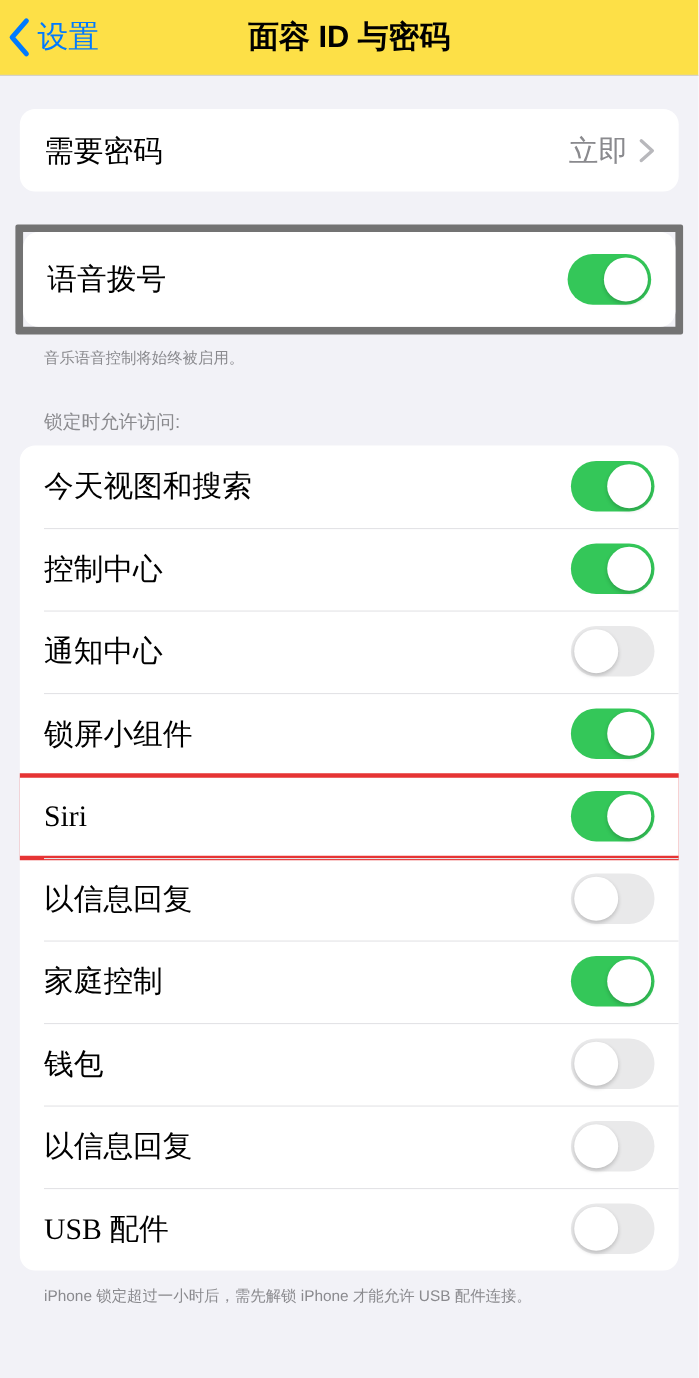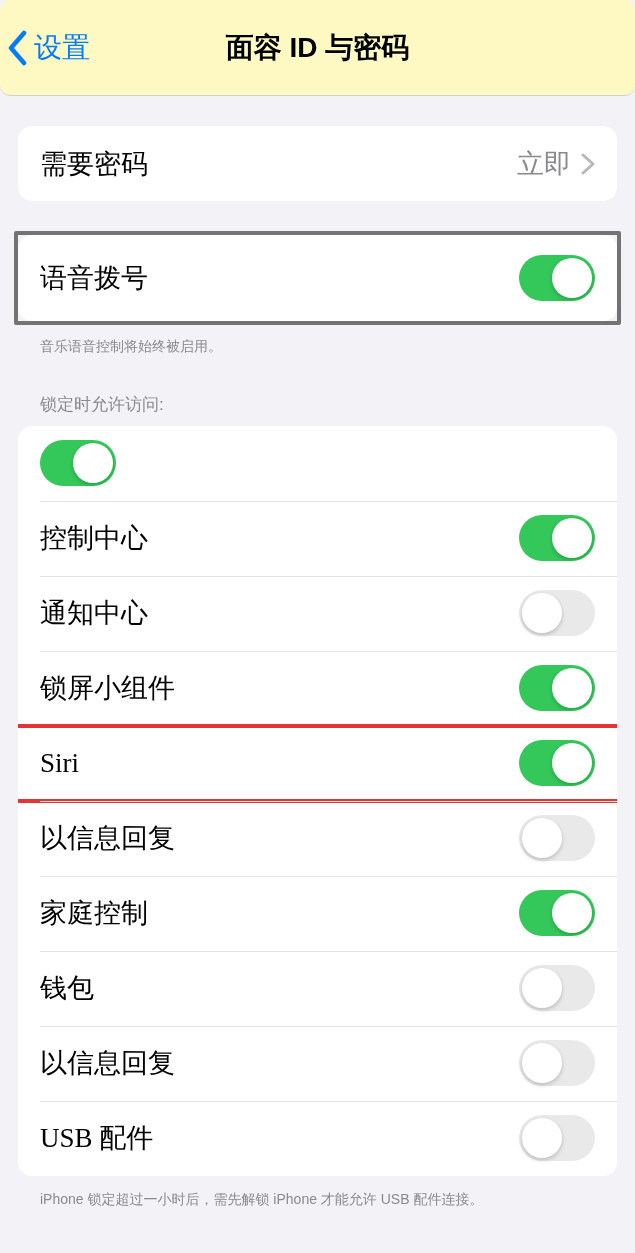--- a/index.html
+++ b/index.html
@@ -9,27 +9,26 @@
       -webkit-font-smoothing: antialiased;
     }
     body {
       width: 635px;
       height: 1253px;
       background: #f2f2f7;
       font-family: -apple-system, "Helvetica Neue", Arial, sans-serif;
       overflow: hidden;
     }
     .header {
-      height: 96px;
-      background: #fef9c3;
+      height: 69px;
+      background: #fde047;
       border-bottom: 1px solid #d1d1d4;
       display: flex;
       align-items: center;
       position: relative;
-      border-radius: 10px;
     }
     .back-button {
       display: flex;
       align-items: center;
       padding-left: 6px;
       color: #007aff;
       font-size: 28px;
     }
     .back-chevron {
       width: 22px;
@@ -95,21 +94,21 @@
       color: #8a8a8e;
       padding: 12px 22px 0 22px;
       line-height: 1.4;
     }
     .section-header {
       font-size: 17px;
       color: #8a8a8e;
       padding: 36px 22px 10px 22px;
     }
     .highlight-box {
-      border: 4px solid #737373;
+      border: 7px solid #737373;
       border-radius: 2px;
       margin: 0 -4px;
       padding: 0;
     }
     .highlight-box .cell-group {
       border-radius: 14px;
     }
     .toggle {
       width: 76px;
       height: 46px;
@@ -198,20 +197,21 @@
     </div>
   </div>
 
   <div class="footer-text">音乐语音控制将始终被启用。</div>
 
   <div class="section-header">锁定时允许访问:</div>
 
   <div class="group2-wrap">
     <div class="cell-group" id="lock-list">
         <div class="cell">
+          <div class="cell-label">今天视图和搜索</div>
           <div class="toggle on">
             <div class="toggle-knob"></div>
           </div>
         </div>
         <div class="cell">
           <div class="cell-label">控制中心</div>
           <div class="toggle on">
             <div class="toggle-knob"></div>
           </div>
         </div>

